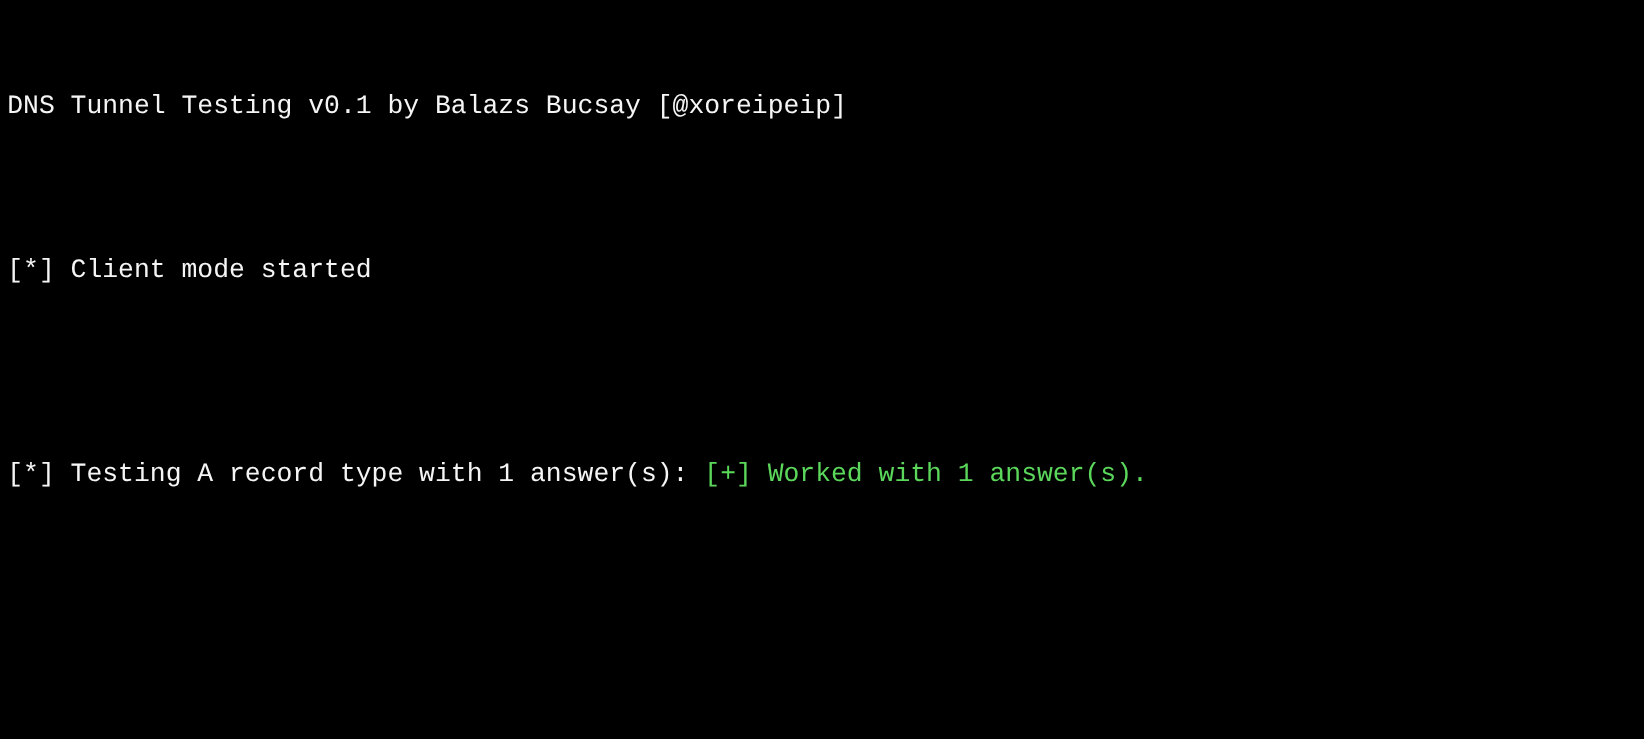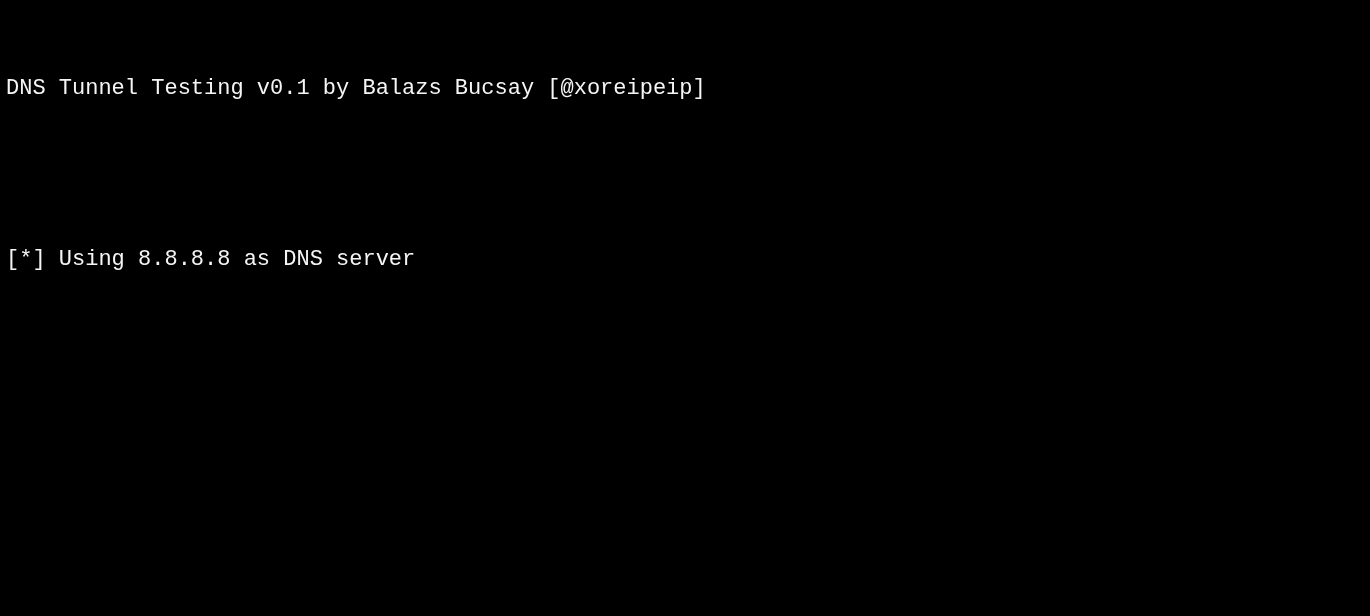--- a/index.html
+++ b/index.html
@@ -26,25 +26,28 @@
   .piece { white-space: pre; }
   .blank { display:block; height:1.55em; }
 </style>
 </head>
 <body>
 
 <div class="terminal">
 
 <span class="line"><span class="piece w">DNS Tunnel Testing v0.1 by Balazs Bucsay [@xoreipeip]</span></span>
 
+<span class="line">
+<span class="piece wmark">[*]</span><span class="piece w"> </span><span class="piece w">Client mode started</span>
+</span>
+
 
 <span class="line">
-<span class="piece wmark">[*]</span><span class="piece w"> </span><span class="piece w">Using 8.8.8.8 as DNS server</span>
+<span class="piece wmark">[*]</span><span class="piece w"> </span><span class="piece w">Testing A record type with 1 answer(s): </span><span class="piece gmark">[+]</span><span class="piece g"> Worked with 1 answer(s).</span>
 </span>
-
 
 <span class="blank"></span>
 
 
 
 
 
 
 
 

